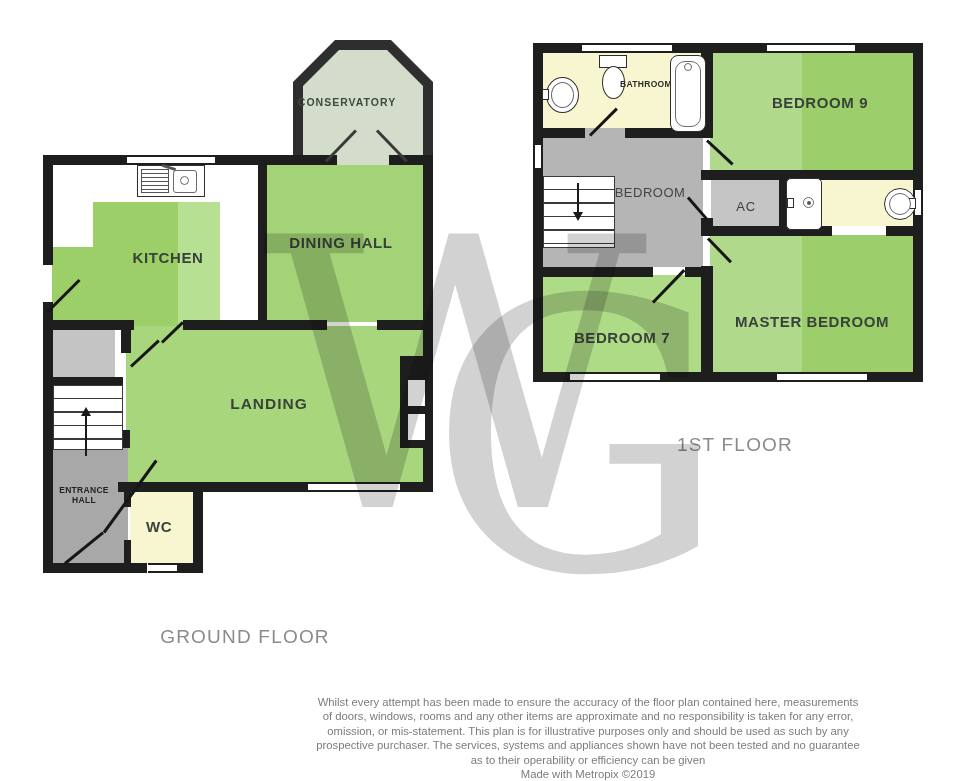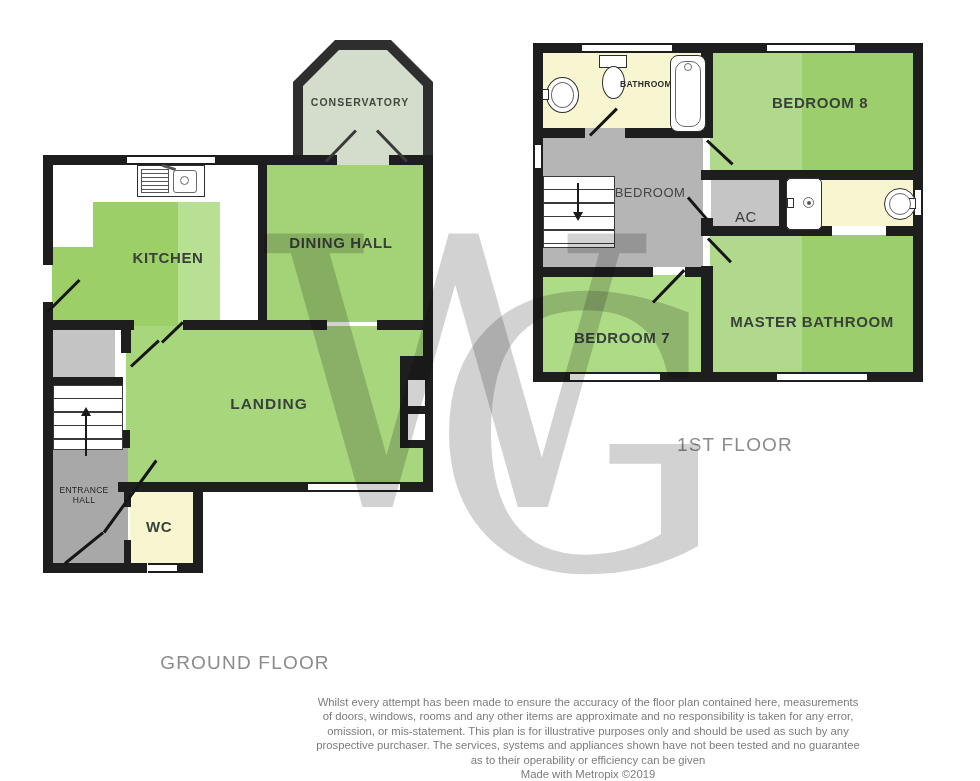--- a/index.html
+++ b/index.html
@@ -99,26 +99,26 @@
     <div class="door" style="left:47px;top:311px;width:46px;transform:rotate(-45deg);"></div>
     <div class="door" style="left:131px;top:365px;width:38px;transform:rotate(-43deg);"></div>
     <div class="door" style="left:162px;top:341px;width:29px;transform:rotate(-44deg);"></div>
     <div class="door" style="left:104px;top:531px;width:89px;transform:rotate(-54deg);"></div>
     <div class="door" style="left:65px;top:562px;width:49px;transform:rotate(-39deg);"></div>
     <div class="door" style="left:326px;top:160px;width:43px;transform:rotate(-46deg);background:#3a3a3a;"></div>
     <div class="door" style="left:377px;top:129px;width:43px;transform:rotate(46deg);background:#3a3a3a;"></div>
 
     <div class="rlabel" style="left:168px;top:257px;">KITCHEN</div>
     <div class="rlabel" style="left:341px;top:242px;">DINING HALL</div>
-    <div class="rlabel" style="left:360px;top:102px;font-size:10.5px;font-weight:600;letter-spacing:1px;color:#3f4a3f;">CONSERVATORY</div>
+    <div class="rlabel" style="left:347px;top:102px;font-size:10.5px;font-weight:600;letter-spacing:1px;color:#3f4a3f;">CONSERVATORY</div>
     <div class="rlabel" style="left:269px;top:404px;font-size:15.5px;letter-spacing:1px;">LANDING</div>
-    <div class="rlabel" style="left:84px;top:495px;font-size:8.5px;font-weight:400;letter-spacing:.3px;color:#222;">ENTRANCE
+    <div class="rlabel" style="left:84px;top:495px;font-size:8.5px;font-weight:700;letter-spacing:.3px;color:#222;">ENTRANCE
 HALL</div>
     <div class="rlabel" style="left:159px;top:526px;">WC</div>
-    <div class="floor-title" style="left:245px;top:663px;">GROUND FLOOR</div>
+    <div class="floor-title" style="left:245px;top:637px;">GROUND FLOOR</div>
   </div>
 
   <div>
 
     <div class="room" style="left:543px;top:53px;width:160px;height:75px;background:#f8f6d0;"></div>
     <div class="room" style="left:543px;top:128px;width:160px;height:139px;background:#b5b5b5;"></div>
     <div class="room" style="left:710px;top:53px;width:203px;height:119px;background:#9ccf6b;"></div>
     <div class="overlay-light" style="left:710px;top:53px;width:92px;height:119px;"></div>
     <div class="room" style="left:711px;top:180px;width:68px;height:46px;background:#c5c5c5;"></div>
     <div class="room" style="left:787px;top:180px;width:126px;height:46px;background:#f8f6d0;"></div>
@@ -172,25 +172,25 @@
     <div class="fix-in ellipse" style="left:889px;top:193px;width:22px;height:22px;"></div>
     <div class="fix" style="left:909px;top:198px;width:7px;height:11px;border-width:1px;"></div>
 
     <div class="door" style="left:590px;top:134px;width:38px;transform:rotate(-45deg);"></div>
     <div class="door" style="left:707px;top:139px;width:35px;transform:rotate(43deg);"></div>
     <div class="door" style="left:688px;top:196px;width:28px;transform:rotate(49deg);"></div>
     <div class="door" style="left:708px;top:237px;width:33px;transform:rotate(46deg);"></div>
     <div class="door" style="left:653px;top:301px;width:45px;transform:rotate(-46deg);"></div>
 
     <div class="rlabel" style="left:646px;top:84px;font-size:8.5px;font-weight:600;letter-spacing:.3px;color:#2c2c2c;">BATHROOM</div>
-    <div class="rlabel" style="left:820px;top:102px;">BEDROOM 8</div>
+    <div class="rlabel" style="left:820px;top:102px;">BEDROOM 9</div>
     <div class="rlabel" style="left:650px;top:192px;font-size:13px;font-weight:400;color:#454545;letter-spacing:.5px;">BEDROOM</div>
-    <div class="rlabel" style="left:746px;top:216px;font-size:15px;font-weight:400;color:#3d3d3d;">AC</div>
+    <div class="rlabel" style="left:746px;top:206px;font-size:13px;font-weight:400;color:#3d3d3d;">AC</div>
     <div class="rlabel" style="left:622px;top:337px;">BEDROOM 7</div>
-    <div class="rlabel" style="left:812px;top:321px;">MASTER BATHROOM</div>
+    <div class="rlabel" style="left:812px;top:321px;">MASTER BEDROOM</div>
     <div class="floor-title" style="left:735px;top:445px;">1ST FLOOR</div>
   </div>
 
   <div class="wm" style="left:262px;top:190px;font-size:375px;">W</div>
   <div class="wm" style="left:428px;top:252px;font-size:375px;">G</div>
 
   <div id="footer">
     <div style="white-space:pre-line;">Whilst every attempt has been made to ensure the accuracy of the floor plan contained here, measurements
 of doors, windows, rooms and any other items are approximate and no responsibility is taken for any error,
 omission, or mis-statement. This plan is for illustrative purposes only and should be used as such by any

